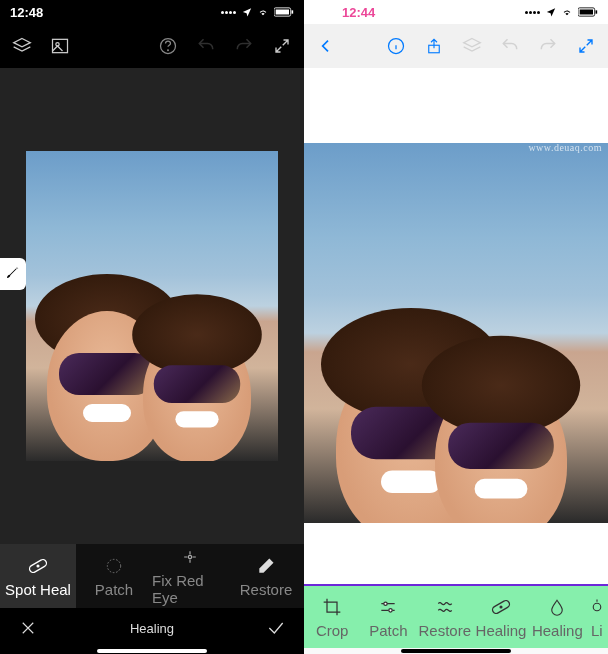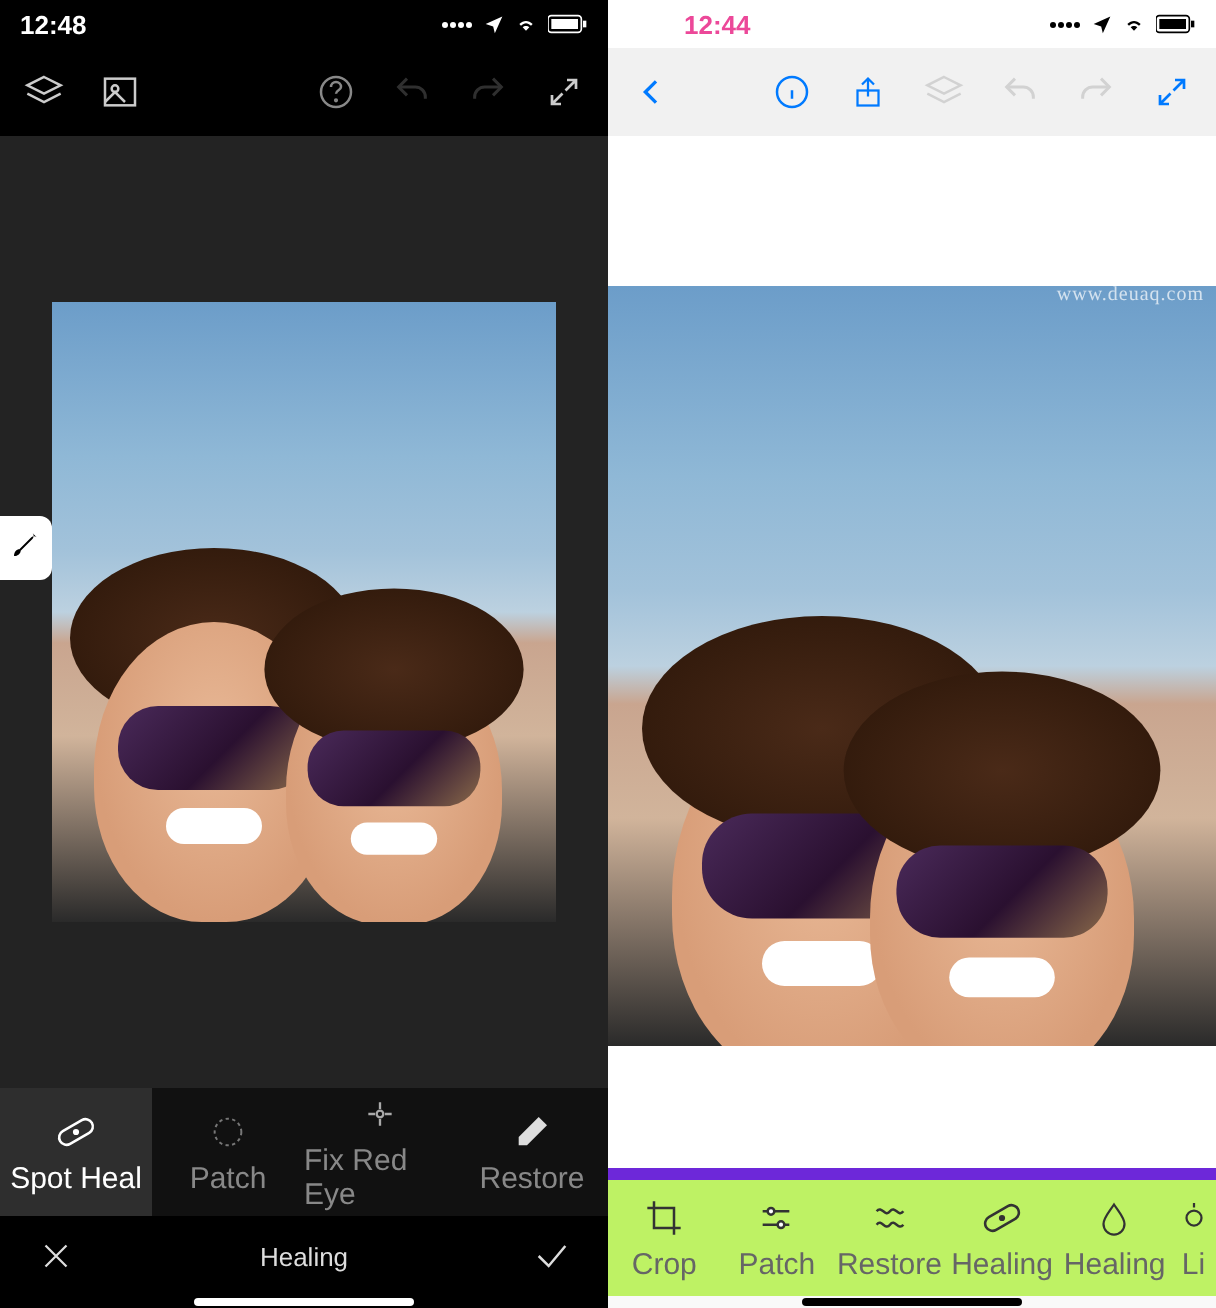--- a/index.html
+++ b/index.html
@@ -105,21 +105,21 @@
     display: flex; align-items: center; justify-content: center;
   }
   .home-ind::after {
     content: ''; width: 110px; height: 4px; border-radius: 2px; background: #fff;
   }
   .right .home-ind { background: #f9f9f9; }
   .right .home-ind::after { background: #000; }
 
   
   .tool-row.light {
-    background: #bef264; border-top: 6px solid #6d28d9;
+    background: #86efac; border-top: 2px solid #6d28d9;
   }
   .tool-row.light .tool { color: #666; }
   .tool-row.light .tool .ic { color: #333; }
 
   .watermark {
     position: absolute; top: 142px; right: 6px;
     font-size: 10px; color: rgba(255,255,255,0.7);
     letter-spacing: 0.5px; font-family: Liberation Serif, serif;
   }
 

